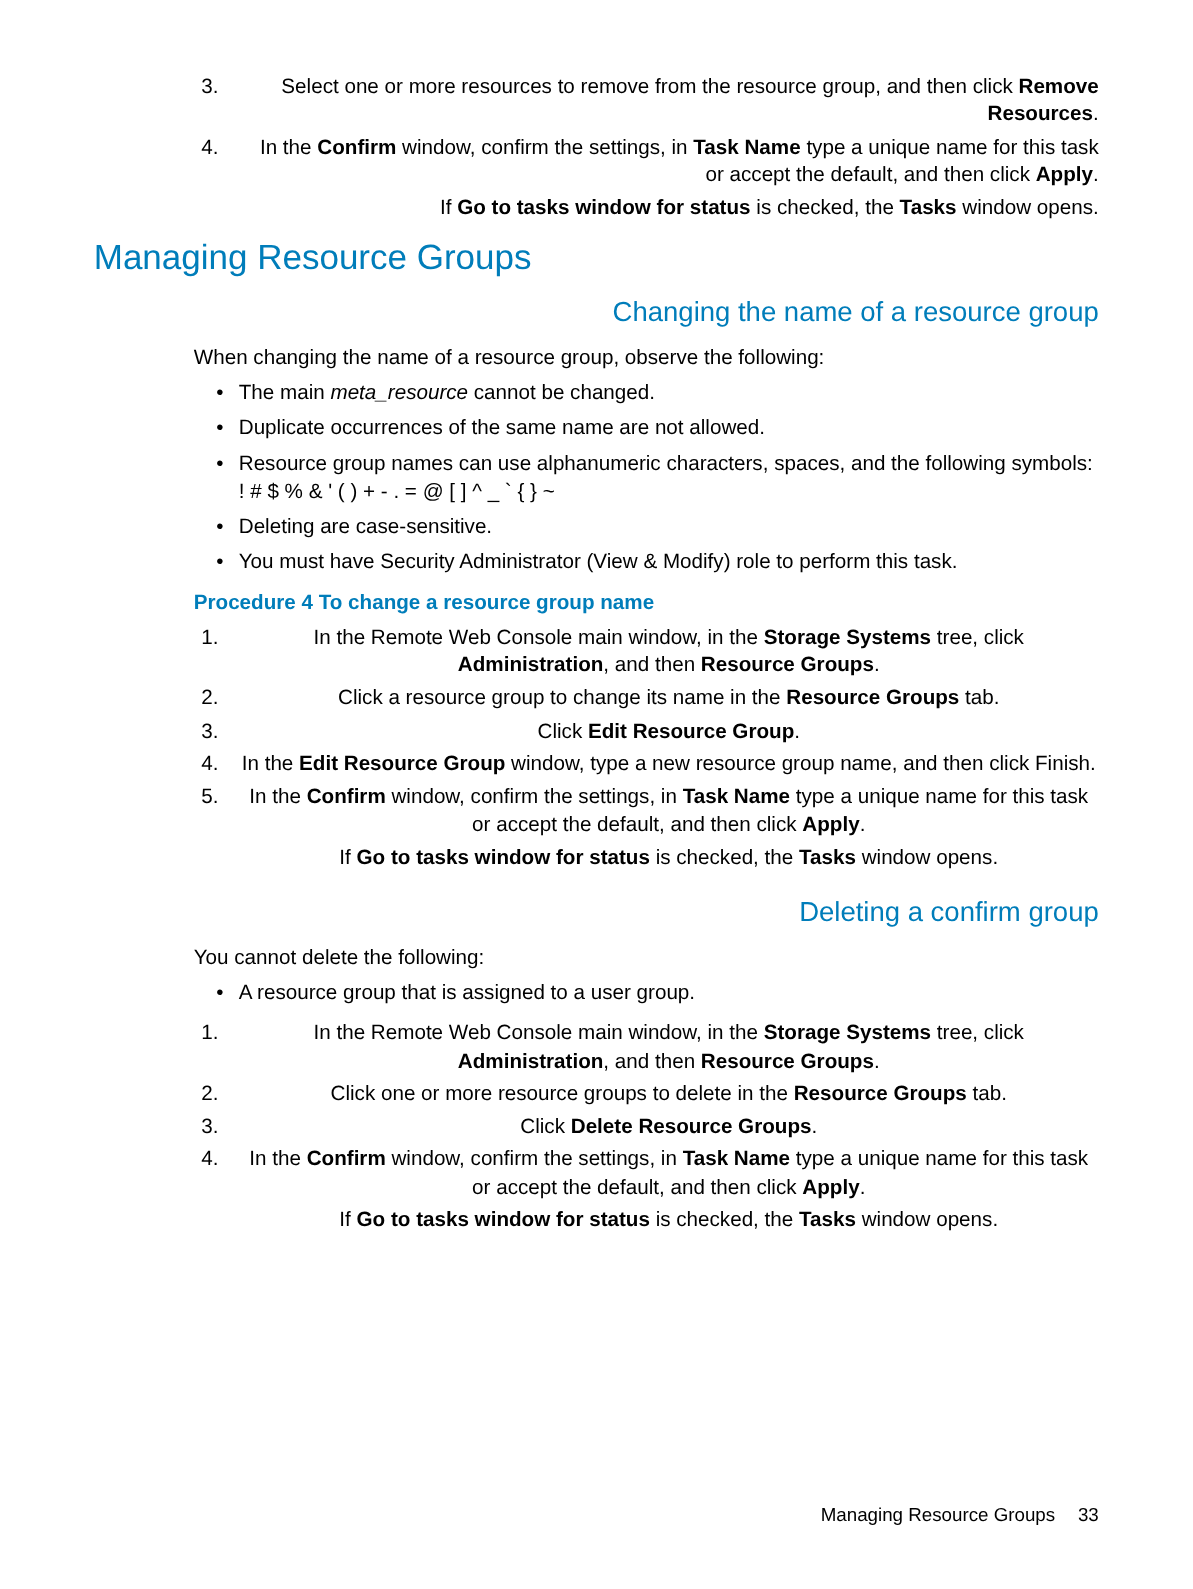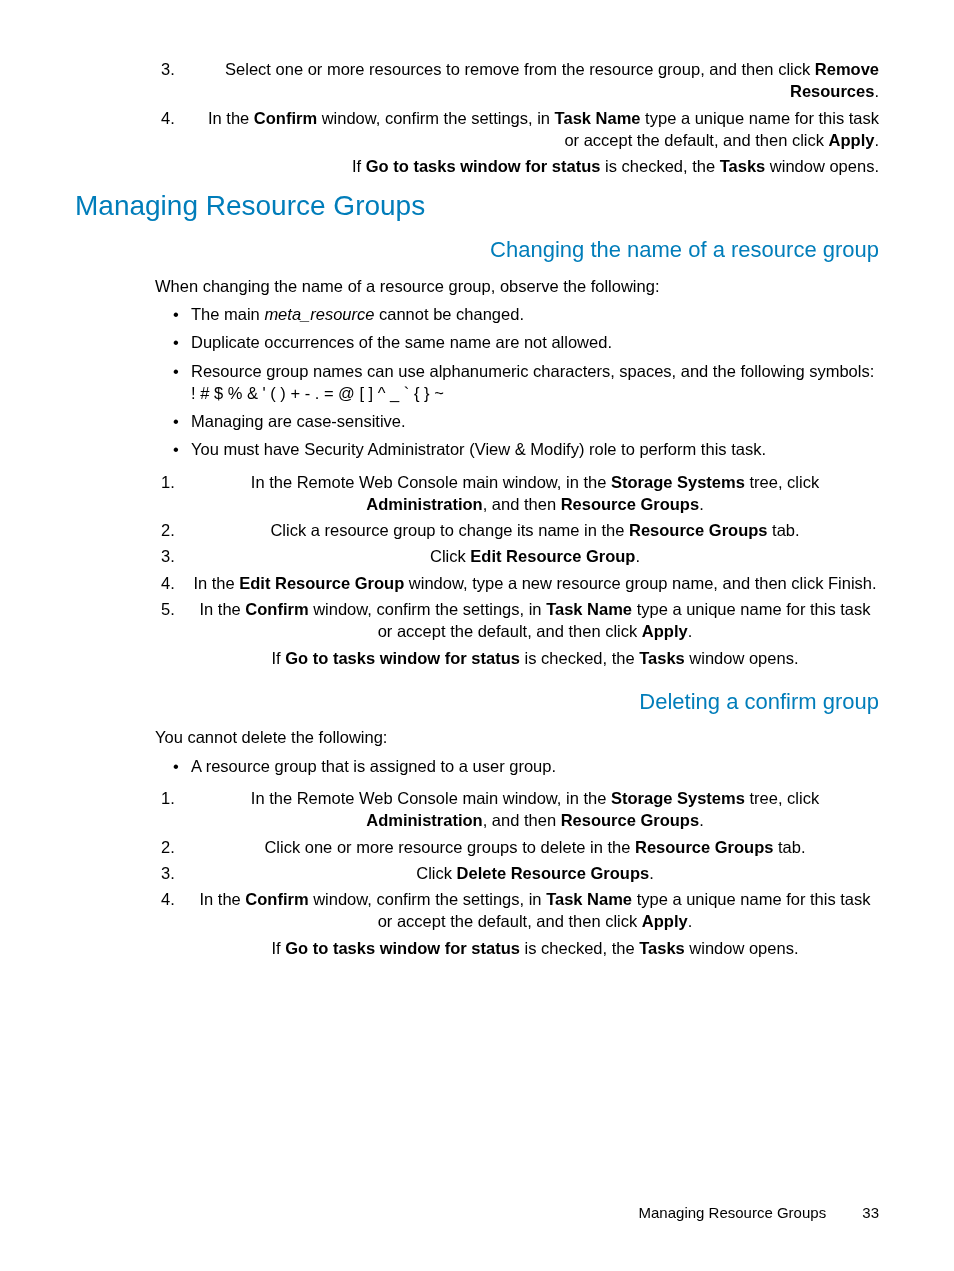--- a/index.html
+++ b/index.html
@@ -66,21 +66,21 @@
       font-weight: bold;
       margin: 10px 0 6px 0;
       font-size: 16.5px;
     }
     .footer {
       position: absolute;
       bottom: 48px;
       right: 75px;
       font-size: 15px;
     }
-    .footer-page { margin-left: 32px; }
+    .footer-page { margin-left: 14px; }
   </style>
 </head>
 <body>
 
 <div class="content">
   <ol class="continued">
     <li><span>Select one or more resources to remove from the resource group, and then click </span><span class="bold">Remove Resources</span><span>.</span></li>
     <li>
       <span>In the </span><span class="bold">Confirm</span><span> window, confirm the settings, in </span><span class="bold">Task Name</span><span> type a unique name for this task or accept the default, and then click </span><span class="bold">Apply</span><span>.</span>
       <div style="height:4px"></div>
@@ -91,23 +91,24 @@
 
 <h1>Managing Resource Groups</h1>
 
 <h2>Changing the name of a resource group</h2>
 <div class="content">
   <p>When changing the name of a resource group, observe the following:</p>
   <ul>
     <li><span>The main </span><span class="italic">meta_resource</span><span> cannot be changed.</span></li>
     <li>Duplicate occurrences of the same name are not allowed.</li>
     <li><span>Resource group names can use alphanumeric characters, spaces, and the following symbols:</span><br><span>! # $ % &amp; ' ( ) + - . = @ [ ] ^ _ ` { } ~</span></li>
-    <li>Managing are case-sensitive.</li>
+    <li>Deleting are case-sensitive.</li>
     <li>You must have Security Administrator (View &amp; Modify) role to perform this task.</li>
   </ul>
+  <p class="proc-title">Procedure 4 To change a resource group name</p>
   <ol class="std">
     <li><span>In the Remote Web Console main window, in the </span><span class="bold">Storage Systems</span><span> tree, click </span><span class="bold">Administration</span><span>, and then </span><span class="bold">Resource Groups</span><span>.</span></li>
     <li><span>Click a resource group to change its name in the </span><span class="bold">Resource Groups</span><span> tab.</span></li>
     <li><span>Click </span><span class="bold">Edit Resource Group</span><span>.</span></li>
     <li><span>In the </span><span class="bold">Edit Resource Group</span><span> window, type a new resource group name, and then click Finish.</span></li>
     <li>
       <span>In the </span><span class="bold">Confirm</span><span> window, confirm the settings, in </span><span class="bold">Task Name</span><span> type a unique name for this task or accept the default, and then click </span><span class="bold">Apply</span><span>.</span>
       <div style="height:4px"></div>
       <span>If </span><span class="bold">Go to tasks window for status</span><span> is checked, the </span><span class="bold">Tasks</span><span> window opens.</span>
     </li>

